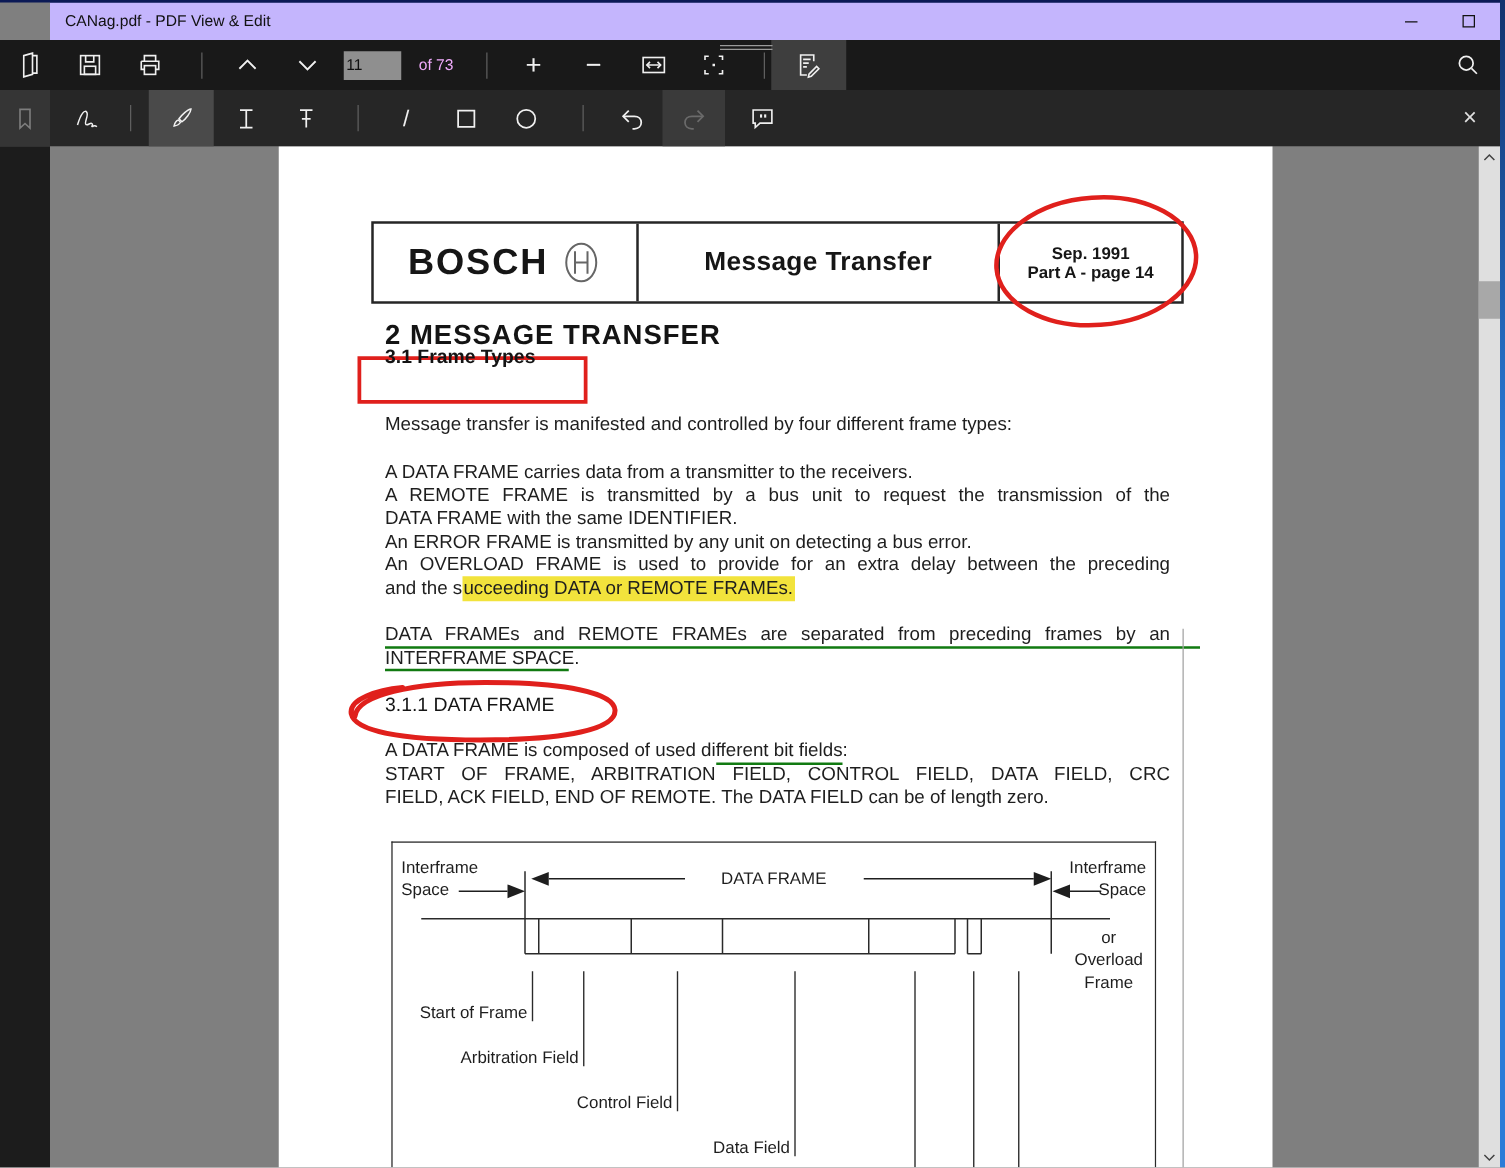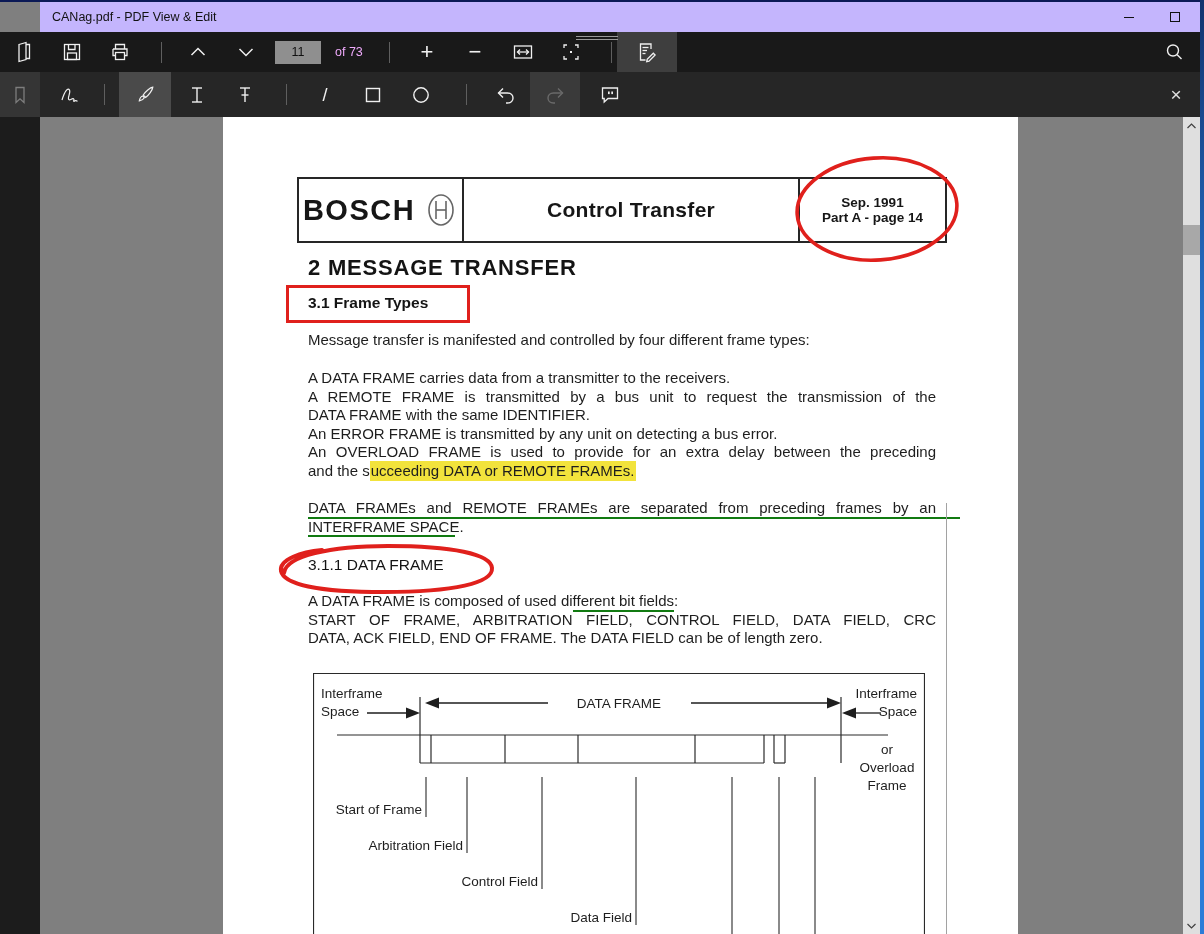--- a/index.html
+++ b/index.html
@@ -15,45 +15,45 @@
   .titlebar .title{margin-left:12px;font-size:12.5px;color:#111;}
   .winbtns{margin-left:auto;display:flex;height:100%;}
   .winbtn{width:46px;height:100%;display:flex;align-items:center;justify-content:center;}
   
   .mtb{position:absolute;top:32px;left:0;width:100%;height:40px;background:#191919;display:flex;align-items:center;z-index:30;}
   .atb{position:absolute;top:72px;left:0;width:100%;height:45px;background:#262626;display:flex;align-items:center;z-index:30;}
   .tbtn{width:48px;height:100%;display:flex;align-items:center;justify-content:center;color:#f0f0f0;flex:0 0 auto;}
   .tbtn svg{display:block;}
   .sep{width:1px;height:21px;background:#5f5f5f;flex:0 0 auto;}
   .glyph{font-size:22px;line-height:1;color:#f0f0f0;font-weight:400;}
-  .page-input{width:46px;height:23px;background:#8f8f8f;border:none;text-align:center;font-size:12.5px;color:#101010;font-family:"Liberation Sans",sans-serif;flex:0 0 auto;}
+  .page-input{width:46px;height:23px;background:#8f8f8f;border:none;text-align:left;font-size:12.5px;color:#101010;font-family:"Liberation Sans",sans-serif;flex:0 0 auto;}
   .of-label{color:#f0abfc;font-size:12.5px;margin-left:14px;flex:0 0 auto;}
   .active-tile{background:#3e3e3e;}
   .grip{position:absolute;left:576px;top:4px;width:42px;}
   .grip div{height:1px;background:#9a9a9a;margin-bottom:2px;}
   .spacer{flex:1 1 auto;}
   .bm-tile{width:40px;height:100%;background:#353535;display:flex;align-items:center;justify-content:center;flex:0 0 auto;}
   .brush-tile{width:52px;height:100%;background:#4a4a4a;display:flex;align-items:center;justify-content:center;flex:0 0 auto;}
   .redo-tile{width:50px;height:100%;background:#3a3a3a;display:flex;align-items:center;justify-content:center;flex:0 0 auto;}
   
   .content{position:absolute;top:117px;left:0;right:0;bottom:0;background:#7f7f7f;}
   .rail{position:absolute;left:0;top:0;width:40px;height:100%;background:#1c1c1c;}
   .page{position:absolute;left:223px;top:0;width:795px;height:817px;background:#ffffff;overflow:hidden;}
   .scrollbar{position:absolute;right:4px;top:0;width:17px;height:100%;background:#dfdfdf;}
   .sb-btn{position:absolute;left:0;width:17px;height:17px;display:flex;align-items:center;justify-content:center;}
   .sb-up{top:0;} .sb-down{bottom:0;}
   .sb-thumb{position:absolute;left:0;top:108px;width:17px;height:30px;background:#a8a8a8;}
   
   .hdr-table{position:absolute;left:74px;top:60px;width:650px;height:66px;border:2px solid #262626;display:flex;}
-  .hdr-c1{width:165px;border-right:2px solid #262626;display:flex;align-items:center;justify-content:center;}
+  .hdr-c1{width:212px;border-right:2px solid #262626;display:flex;align-items:center;justify-content:center;}
   .hdr-brand{font-size:29px;font-weight:bold;letter-spacing:1.5px;color:#161616;}
   .hdr-c2{flex:1;border-right:2px solid #262626;display:flex;align-items:center;justify-content:center;font-size:21px;font-weight:bold;color:#161616;letter-spacing:0.3px;}
   .hdr-c3{width:145px;display:flex;flex-direction:column;align-items:center;justify-content:center;gap:0;font-size:13.5px;font-weight:bold;color:#161616;}
   .h1{position:absolute;left:85px;top:138px;font-size:22px;font-weight:bold;letter-spacing:0.8px;color:#141414;}
-  .h2{position:absolute;left:85px;top:177px;font-size:15.5px;font-weight:bold;color:#141414;}
+  .h2{position:absolute;left:85px;top:160px;font-size:15.5px;font-weight:bold;color:#141414;}
   .h3{position:absolute;left:85px;top:439px;font-size:15.5px;font-weight:normal;color:#141414;}
   .p{position:absolute;left:85px;width:628px;font-size:15px;line-height:18.6px;color:#1e1e1e;}
   .p-intro{top:214px;} .p-frames{top:252px;} .p-sep{top:382px;} .p-comp{top:475px;}
   .just{text-align:justify;text-align-last:justify;}
   .hl{background:#f2e33c;padding:1px 2px 2px 1px;}
   .glu{border-bottom:2.5px solid #117a11;padding-bottom:1px;}
   .gline{position:absolute;height:2px;background:#117a11;}
   .gl1{left:85px;top:400px;width:652px;}
   .gl2{left:85px;top:418px;width:147px;}
   .margin-line{position:absolute;left:723px;top:386px;width:1px;height:431px;background:#a2a2a2;}
@@ -249,21 +249,21 @@
     <div class="hdr-table">
       <div class="hdr-c1">
         <span class="hdr-brand">BOSCH</span>
         <svg width="34" height="40" viewBox="0 0 34 40" style="margin-left:9px;" fill="none" stroke="#666" stroke-width="1.6">
           <ellipse cx="17" cy="20" rx="12" ry="15"></ellipse>
           <line x1="12" y1="11" x2="12" y2="29"></line>
             <line x1="22" y1="11" x2="22" y2="29"></line>
             <line x1="12" y1="20" x2="22" y2="20"></line>
         </svg>
       </div>
-      <div class="hdr-c2">Control Transfer</div>
+      <div class="hdr-c2">Message Transfer</div>
       <div class="hdr-c3">
         <span>Sep. 1991</span>
         <span>Part A - page 14</span>
       </div>
     </div>
 
     <div class="h1">2 MESSAGE TRANSFER</div>
     <div class="red-box"></div>
     <div class="h2">3.1 Frame Types</div>
 
@@ -286,21 +286,21 @@
     <div class="gline gl2"></div>
 
     <svg class="red-lasso" width="234" height="56" viewBox="0 0 234 56">
       <path d="M 16 32 C 18 15 62 5 120 5 C 184 5 223 13 224 27 C 225 42 186 51 116 51 C 52 51 16 44 13 30 C 11 18 34 11 54 9" fill="none" stroke="#e0201c" stroke-width="4" stroke-linecap="round"></path>
     </svg>
     <div class="h3">3.1.1 DATA FRAME</div>
 
     <div class="p p-comp">
       <div><span>A DATA FRAME is composed of used di</span><span class="glu">fferent bit fields</span><span>:</span></div>
       <div class="just">START OF FRAME, ARBITRATION FIELD, CONTROL FIELD, DATA FIELD, CRC</div>
-      <div>DATA, ACK FIELD, END OF FRAME. The DATA FIELD can be of length zero.</div>
+      <div>FIELD, ACK FIELD, END OF REMOTE. The DATA FIELD can be of length zero.</div>
     </div>
 
     <div class="margin-line"></div>
 
     <svg class="red-ellipse" width="172" height="112" viewBox="0 0 172 112">
       <ellipse cx="86" cy="56" rx="80" ry="51" fill="none" stroke="#e0201c" stroke-width="3.6" transform="rotate(-4 86 56)"></ellipse>
     </svg>
 
     <svg class="diagram" width="612" height="261" viewBox="0 0 612 261">
       <g stroke="#2a2a2a" stroke-width="1.2" fill="none">

